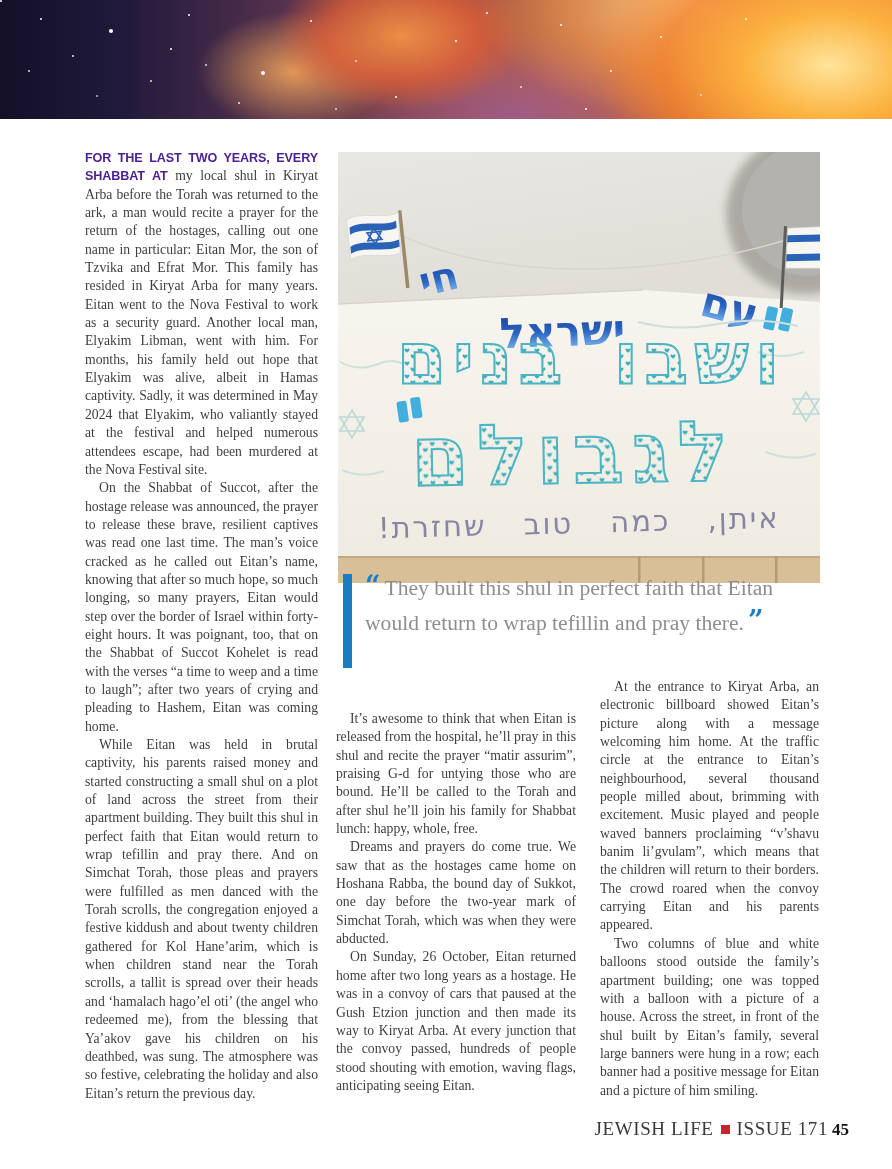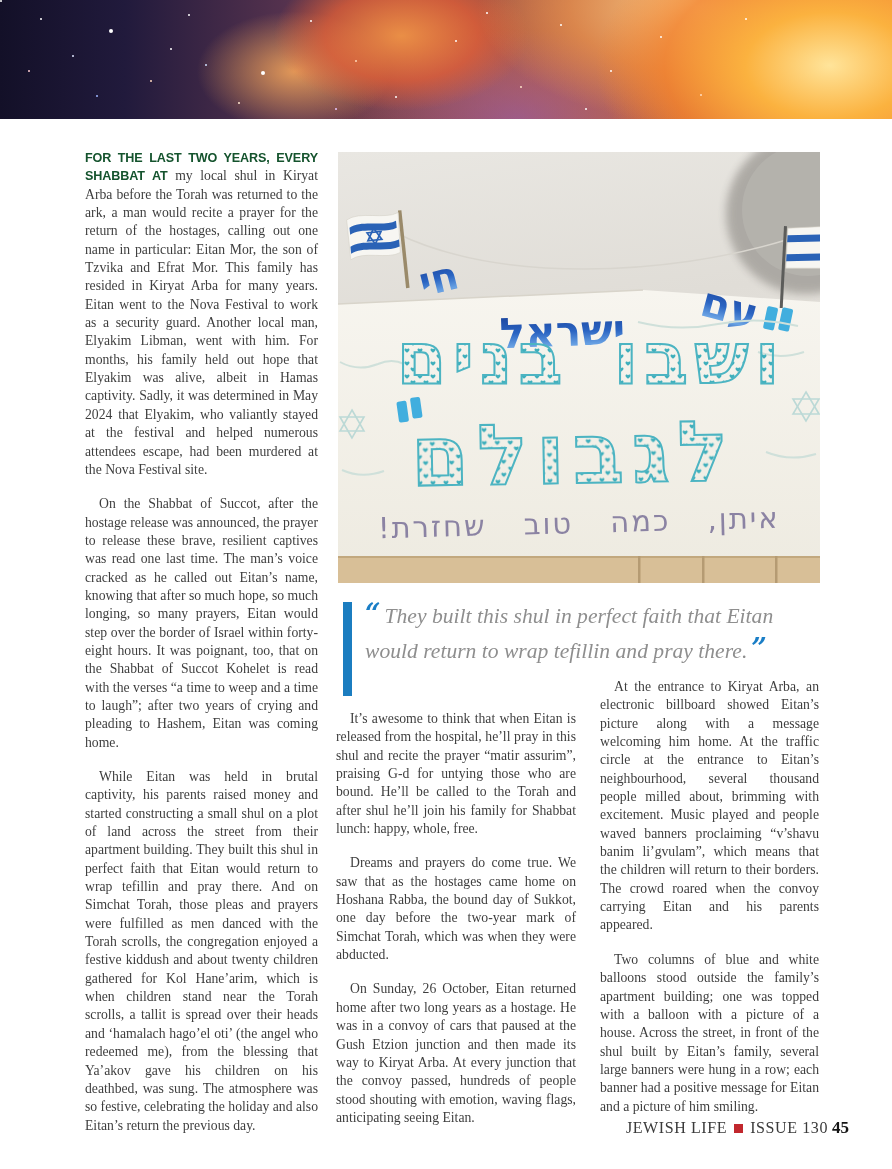--- a/index.html
+++ b/index.html
@@ -18,42 +18,42 @@
   .stars{position:absolute;left:0;top:0;width:2px;height:2px;border-radius:50%;background:#fff;
     box-shadow: 40px 18px 0 0 #fff, 72px 55px 0 0 #dfe6ff, 110px 30px 0 1px #fff, 150px 80px 0 0 #ffd9c0,
       188px 14px 0 0 #fff, 205px 64px 0 0 #cfe0ff, 262px 72px 0 1px #fff, 238px 102px 0 0 #ffe7d0,
       310px 20px 0 0 #fff, 355px 60px 0 0 #ffd7b8, 395px 96px 0 0 #fff, 455px 40px 0 0 #fff,
       520px 86px 0 0 #ffe2c8, 560px 24px 0 0 #fff, 610px 70px 0 0 #fff, 660px 36px 0 0 #fff,
       700px 94px 0 0 #ffdcc0, 745px 18px 0 0 #fff, 96px 95px 0 0 #9fb6ff, 28px 70px 0 0 #ffccd0,
       335px 108px 0 0 #e8c8ff, 585px 108px 0 0 #fff, 170px 48px 0 0 #fff, 486px 12px 0 0 #fff;}
   
   .col{position:absolute;text-align:justify;color:#3e3e3e;font-size:13.7px;line-height:18.35px;hyphens:auto;}
   .col p{margin:0;}
-  .col p + p{text-indent:14px;margin-top:16px;}
+  .col p + p{text-indent:14px;}
   .col1{left:85px;top:149px;width:233px;}
   .col2{left:336px;top:710px;width:240px;}
   .col3{left:600px;top:678px;width:219px;}
   .lead-in{font-family:"Liberation Sans",sans-serif;font-weight:700;font-size:12.6px;
-           letter-spacing:-0.1px;color:#14532d;}
+           letter-spacing:-0.1px;color:#4c1d95;}
   
   .photo{position:absolute;left:338px;top:152px;width:482px;height:431px;overflow:hidden;
     background:linear-gradient(172deg,#e9e7e2 0%,#e0ddd7 38%,#e9e6e0 70%,#ece9e3 100%);}
   .photo svg{position:absolute;left:0;top:0;}
   .caption-bar{position:absolute;left:0;bottom:1px;background:rgba(30,134,200,.93);color:#fdfdfd;
     font-size:14px;padding:3px 11px 5px 9px;line-height:17px;}
   
-  .pullquote{position:absolute;left:338px;top:598px;width:482px;height:104px;font-style:italic;}
+  .pullquote{position:absolute;left:338px;top:570px;width:482px;height:104px;}
   .pq-bar{position:absolute;left:5px;top:4px;width:9px;height:94px;background:#1b7dc0;}
   .pq-text{margin-left:27px;font-size:21.6px;line-height:31.5px;color:#8e8e8e;}
   .pq-quote{color:#1a7ec6;font-weight:700;font-size:27px;font-family:"DejaVu Serif",serif;}
   .pq-open{margin-right:4px;}
   .pq-close{margin-left:4px;}
   
   .footer{position:absolute;top:1118px;right:43px;display:flex;align-items:baseline;color:#3a3a3a;}
-  .footer-mag,.footer-issue{font-size:16px;letter-spacing:.6px;}
+  .footer-mag,.footer-issue{font-size:19px;letter-spacing:.6px;}
   .footer-square{width:9px;height:9px;background:#c1272d;margin:0 7px;align-self:center;}
   .footer-page{font-size:17px;font-weight:700;color:#141414;margin-left:4px;}
 </style>
 </head>
 <body>
 
 <div class="page">
 
   <div class="header-image">
     <div class="stars"></div>
@@ -169,17 +169,17 @@
   </div>
 
   <div class="col col3">
     <p style="text-indent:14px;">At the entrance to Kiryat Arba, an electronic billboard showed Eitan’s picture along with a message welcoming him home. At the traffic circle at the entrance to Eitan’s neighbourhood, several thousand people milled about, brimming with excitement. Music played and people waved banners proclaiming “v’shavu banim li’gvulam”, which means that the children will return to their borders. The crowd roared when the convoy carrying Eitan and his parents appeared.</p>
     <p>Two columns of blue and white balloons stood outside the family’s apartment building; one was topped with a balloon with a picture of a house. Across the street, in front of the shul built by Eitan’s family, several large banners were hung in a row; each banner had a positive message for Eitan and a picture of him smiling.</p>
   </div>
 
   <div class="footer">
     <span class="footer-mag">JEWISH LIFE</span>
     <span class="footer-square"></span>
-    <span class="footer-issue">ISSUE 130</span>
+    <span class="footer-issue">ISSUE 171</span>
     <span class="footer-page">45</span>
   </div>
 
 </div>
 
 </body></html>

